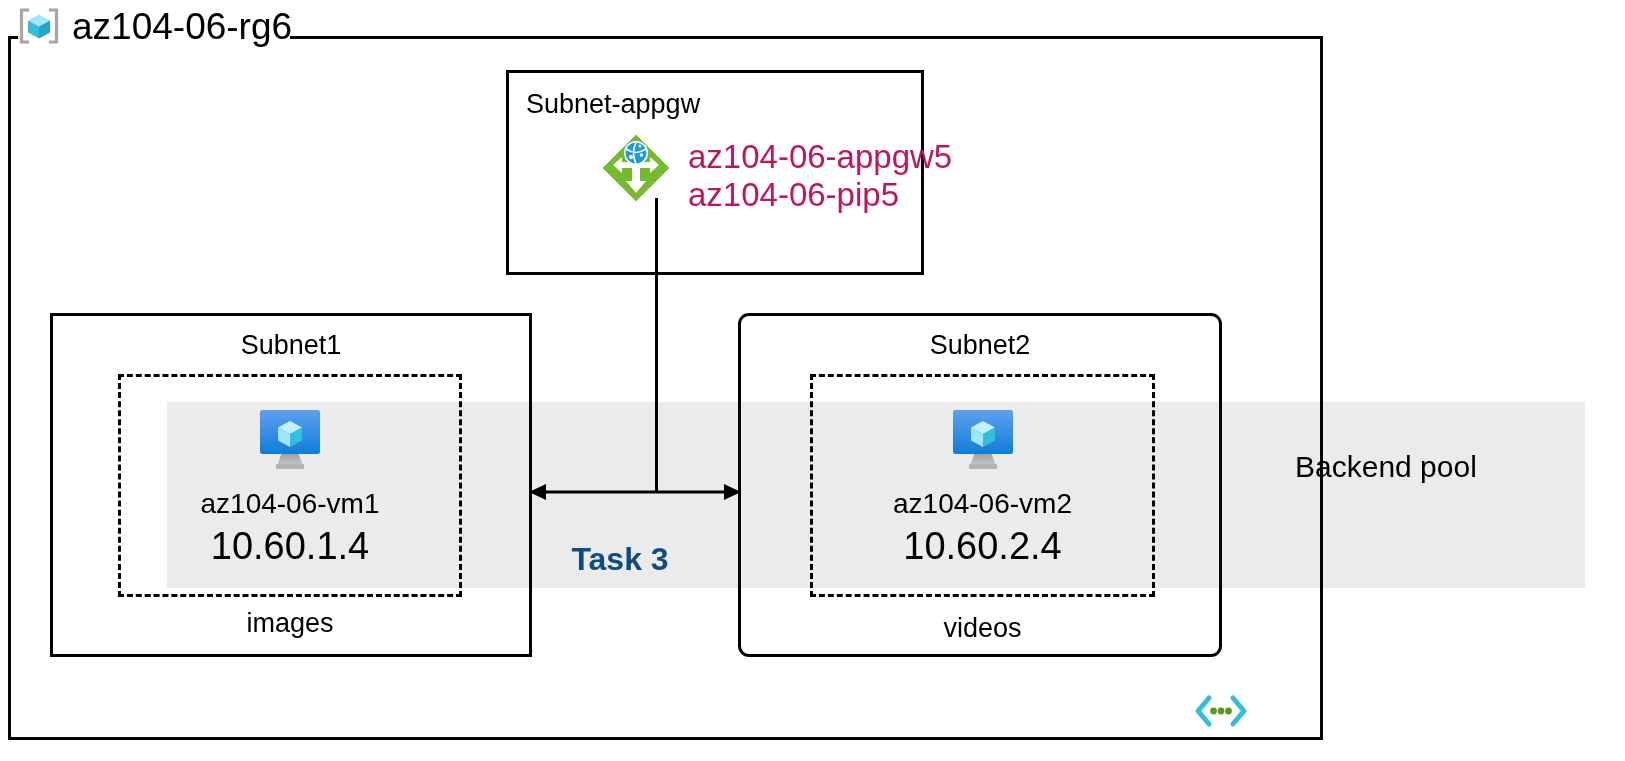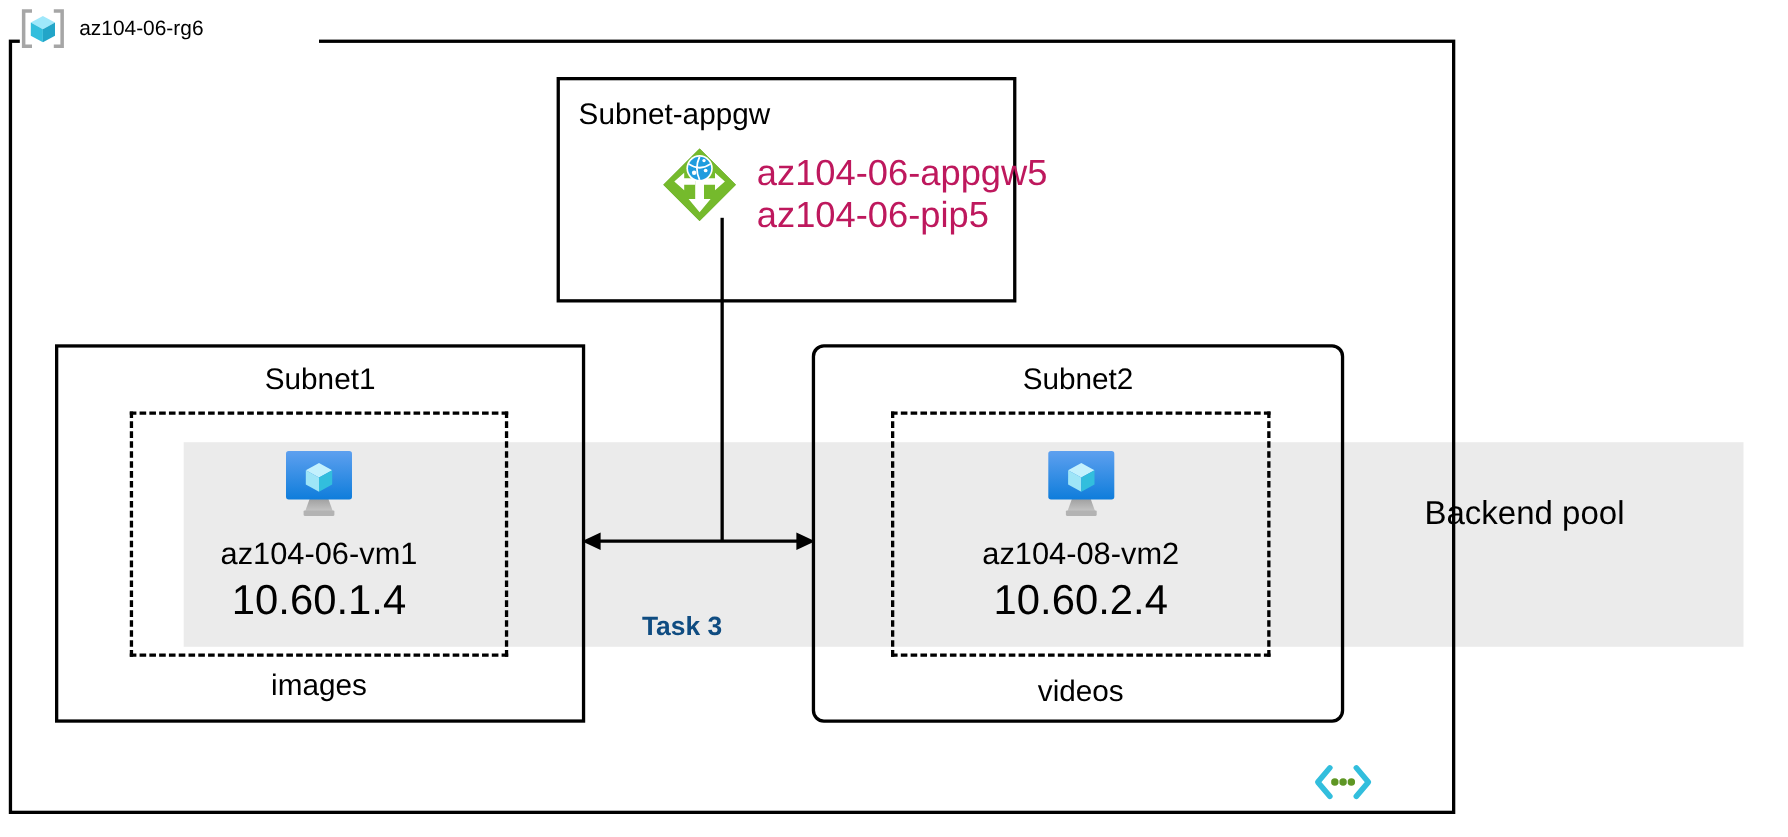--- a/index.html
+++ b/index.html
@@ -49,21 +49,21 @@
     align-items: center;
     gap: 12px;
     height: 44px;
   }
   .rg-icon {
     width: 42px;
     height: 36px;
     display: block;
   }
   .rg-title {
-    font-size: 19px;
+    font-size: 37px;
     color: #000000;
     white-space: nowrap;
     line-height: 1;
   }
 
   
   .backend-band {
     position: absolute;
     left: 167px;
     top: 402px;
@@ -190,26 +190,25 @@
     width: 212px;
     height: 32px;
   }
 
   .task-label {
     position: absolute;
     left: 532px;
     top: 543px;
     width: 176px;
     text-align: center;
-    font-size: 24px;
+    font-size: 32px;
     font-weight: bold;
     color: #0f4c81;
     line-height: 1;
     white-space: nowrap;
-    margin-top: 15px;
   }
 
   
   .subnet-code-icon {
     position: absolute;
     left: 1194px;
     top: 694px;
     width: 54px;
     height: 34px;
     display: block;
@@ -333,21 +332,21 @@
           </linearGradient>
         </defs>
         <path d="M30 48 h16 l5 14 h-26 z" fill="url(#vmStand2)"></path>
         <rect x="24" y="60" width="28" height="5" rx="1" fill="#b3b3b3"></rect>
         <rect x="8" y="6" width="60" height="44" rx="2.5" fill="url(#vmScreen2)"></rect>
         <polygon points="38,17 50,23.5 38,30 26,23.5" fill="#c3f1fd"></polygon>
         <polygon points="26,23.5 38,30 38,43 26,36.5" fill="#9ee5f7"></polygon>
         <polygon points="50,23.5 50,36.5 38,43 38,30" fill="#32bedd"></polygon>
       </svg>
     </span>
-    <div class="vm-name">az104-08-vm2</div>
+    <div class="vm-name">az104-06-vm2</div>
     <div class="vm-ip">10.60.2.4</div>
   </div>
   <div class="container-caption" id="caption2">videos</div>
 
   <span class="subnet-code-icon">
     <svg width="54" height="34" viewBox="0 0 54 34" xmlns="http://www.w3.org/2000/svg">
       <path d="M15 4 L4 17 L15 30" fill="none" stroke="#32bedd" stroke-width="5" stroke-linecap="round" stroke-linejoin="round"></path>
       <path d="M39 4 L50 17 L39 30" fill="none" stroke="#32bedd" stroke-width="5" stroke-linecap="round" stroke-linejoin="round"></path>
       <circle cx="19.5" cy="17" r="3.4" fill="#5e9624"></circle>
       <circle cx="27" cy="17" r="3.4" fill="#5e9624"></circle>

